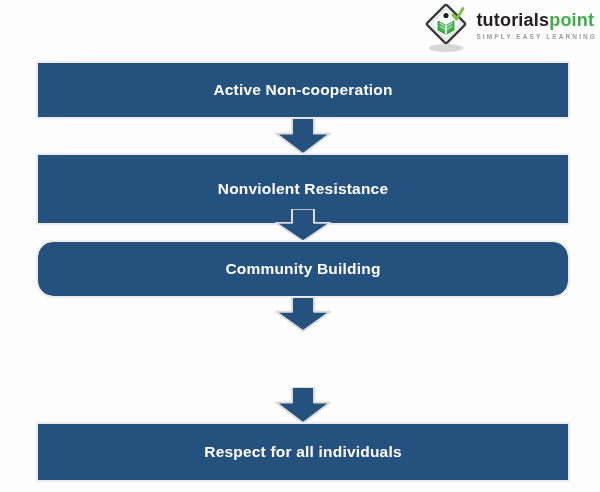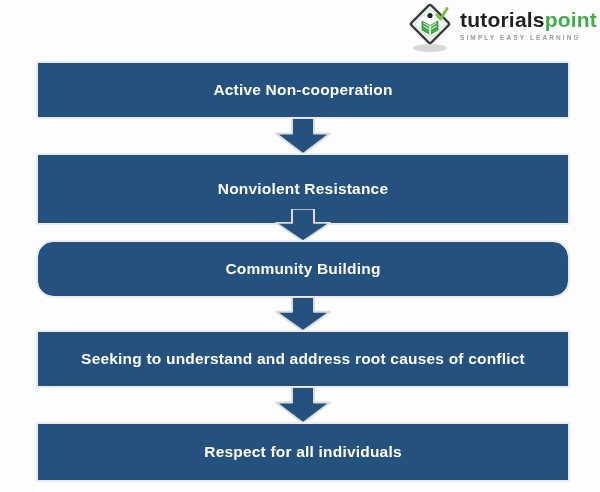--- a/index.html
+++ b/index.html
@@ -18,21 +18,21 @@
   
   .logo {
     position: absolute;
     top: 2px; right: 3px;
     display: flex;
     align-items: flex-start;
   }
   .logo-mark { width: 54px; height: 52px; }
   .logo-text { margin-left: 2px; margin-top: 9px; }
   .brand-line {
-    font-size: 21px;
+    font-size: 18px;
     font-weight: bold;
     letter-spacing: 0.2px;
     line-height: 18px;
     white-space: nowrap;
   }
   .brand-part1 { color: #231f20; }
   .brand-part2 { color: #3fae49; }
   .tagline {
     margin-top: 3px;
     font-size: 6.5px;
@@ -128,23 +128,20 @@
   <div class="step-box box-3">
     <span>Community Building</span>
   </div>
 
   <div class="arrow arrow-3">
     <svg viewBox="0 0 58 38" preserveAspectRatio="none" xmlns="http://www.w3.org/2000/svg">
       <polygon points="18,0 40,0 40,16 56,16 29,37 2,16 18,16" fill="#24517e" stroke="#dcdcdc" stroke-width="2" stroke-linejoin="round"></polygon>
     </svg>
   </div>
 
-  <div class="step-box box-4">
-    <span>Seeking to understand and address root causes of conflict</span>
-  </div>
 
   <div class="arrow arrow-4">
     <svg viewBox="0 0 58 38" preserveAspectRatio="none" xmlns="http://www.w3.org/2000/svg">
       <polygon points="18,0 40,0 40,16 56,16 29,37 2,16 18,16" fill="#24517e" stroke="#dcdcdc" stroke-width="2" stroke-linejoin="round"></polygon>
     </svg>
   </div>
 
   <div class="step-box box-5">
     <span>Respect for all individuals</span>
   </div>

